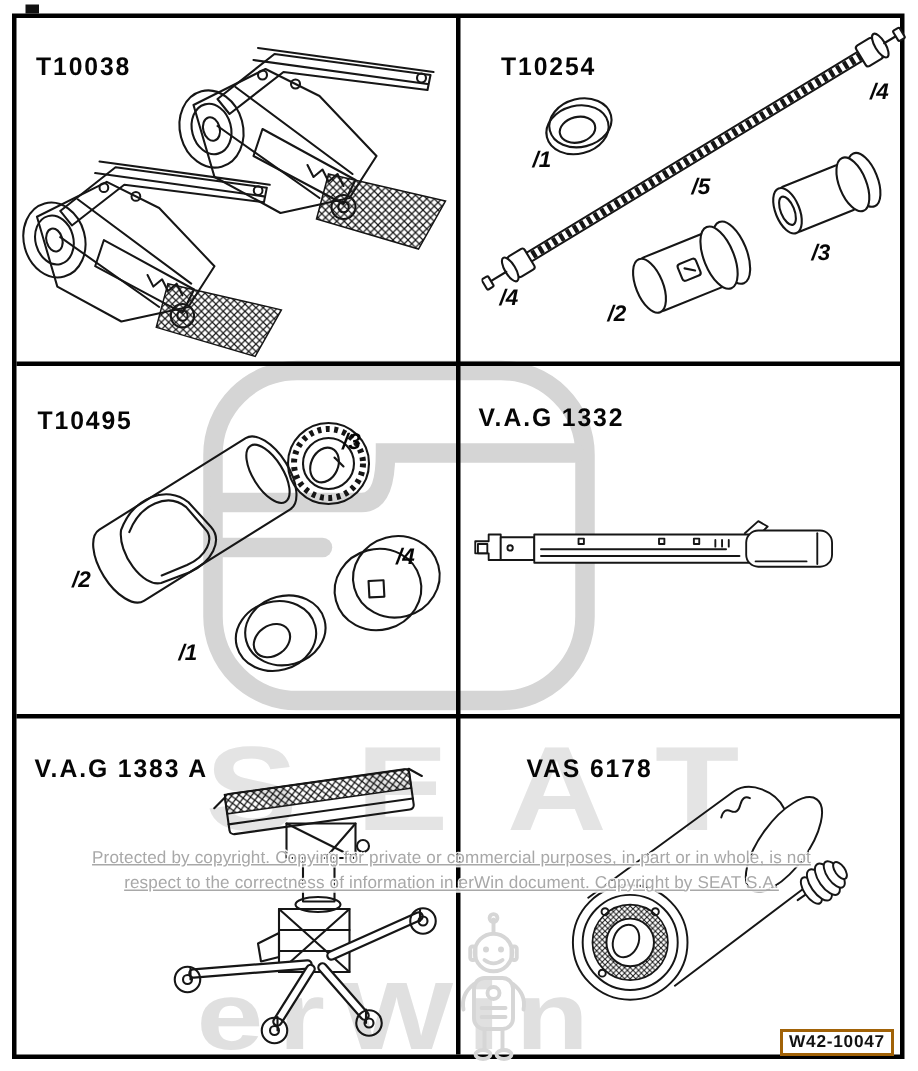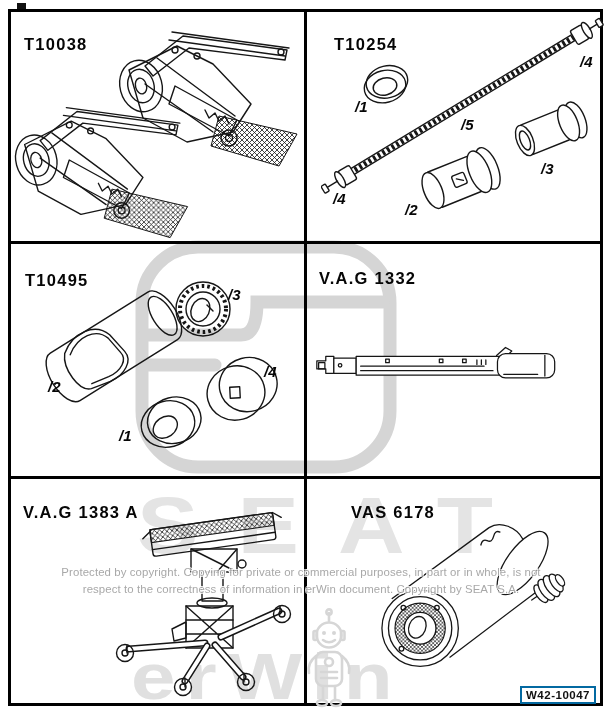--- a/index.html
+++ b/index.html
@@ -14,22 +14,22 @@
   
   .cell{position:absolute;z-index:2;}
   .divider{position:absolute;background:#000;z-index:3;}
   .cell svg{position:absolute;left:0;top:0;width:100%;height:100%;}
   .ln{stroke:#161616;fill:none;stroke-width:1.4;stroke-linecap:round;stroke-linejoin:round;}
   .lnw{stroke:#161616;fill:#ffffff;stroke-width:1.4;stroke-linejoin:round;}
   .ctitle{position:absolute;font-weight:bold;font-size:17px;letter-spacing:1.3px;color:#060606;white-space:nowrap;transform:scaleX(.97);transform-origin:left top;z-index:4;}
   .plbl{position:absolute;font-weight:bold;font-style:italic;font-size:15px;color:#060606;z-index:4;white-space:nowrap;}
   
   .copyright{position:absolute;left:6px;top:552px;width:568px;text-align:center;z-index:6;color:#a8a8a8;font-size:11.4px;line-height:16.6px;letter-spacing:.1px;pointer-events:none;
-    text-shadow:-1px -1px 0 rgba(255,255,255,.9),1px -1px 0 rgba(255,255,255,.9),-1px 1px 0 rgba(255,255,255,.9),1px 1px 0 rgba(255,255,255,.9);}
-  .figcode{position:absolute;left:509px;top:674px;width:76px;height:18px;border:2px solid #0369a1;box-sizing:border-box;background:#fff;z-index:7;
+    text-shadow:-1px -1px 0 rgba(255,255,255,.9),1px -1px 0 rgba(255,255,255,.9),-1px 1px 0 rgba(255,255,255,.9),1px 1px 0 rgba(255,255,255,.9);text-decoration:underline;}
+  .figcode{position:absolute;left:509px;top:674px;width:76px;height:18px;border:2px solid #a16207;box-sizing:border-box;background:#fff;z-index:7;
     display:flex;align-items:center;justify-content:center;font-weight:bold;font-size:11.5px;letter-spacing:.5px;color:#111;}
 </style>
 </head>
 <body>
 
 <div class="page">
   <div class="corner-tick"></div>
 
   <div class="frame">
 
@@ -150,21 +150,21 @@
       </svg>
       <div class="ctitle" style="left:13px;top:23px;">T10254</div>
       <div class="plbl" style="left:34px;top:86px;">/1</div>
       <div class="plbl" style="left:84px;top:189px;">/2</div>
       <div class="plbl" style="left:220px;top:148px;">/3</div>
       <div class="plbl" style="left:259px;top:41px;">/4</div>
       <div class="plbl" style="left:12px;top:178px;">/4</div>
       <div class="plbl" style="left:140px;top:104px;">/5</div>
     </div>
 
-    <div class="cell" style="left:0;top:231px;width:293px;height:233px;">
+    <div class="cell" style="left:0;top:231px;width:293px;height:233px;padding-left:32px;">
       <svg viewBox="0 0 293 233">
 
         <g transform="translate(105,102) rotate(-32)">
           <path class="ln" d="M-60,-28 L55,-28 A14,28 0 1 1 55,28 L-60,28 A14,28 0 0 1 -60,-28 Z"></path>
           <ellipse class="ln" cx="55" cy="0" rx="10" ry="22"></ellipse>
           <path class="ln" d="M-48,-20 C-30,-34 -6,-30 0,-12 L4,10 C6,22 -8,30 -24,28 L-44,24 C-56,20 -58,-8 -48,-20 Z"></path>
           <path class="ln" d="M-44,-16 C-28,-28 -8,-25 -3,-10 L0,9 C2,18 -9,25 -23,23 L-41,20" stroke-width="1"></path>
         </g>
 
         <g transform="translate(192,66)">

